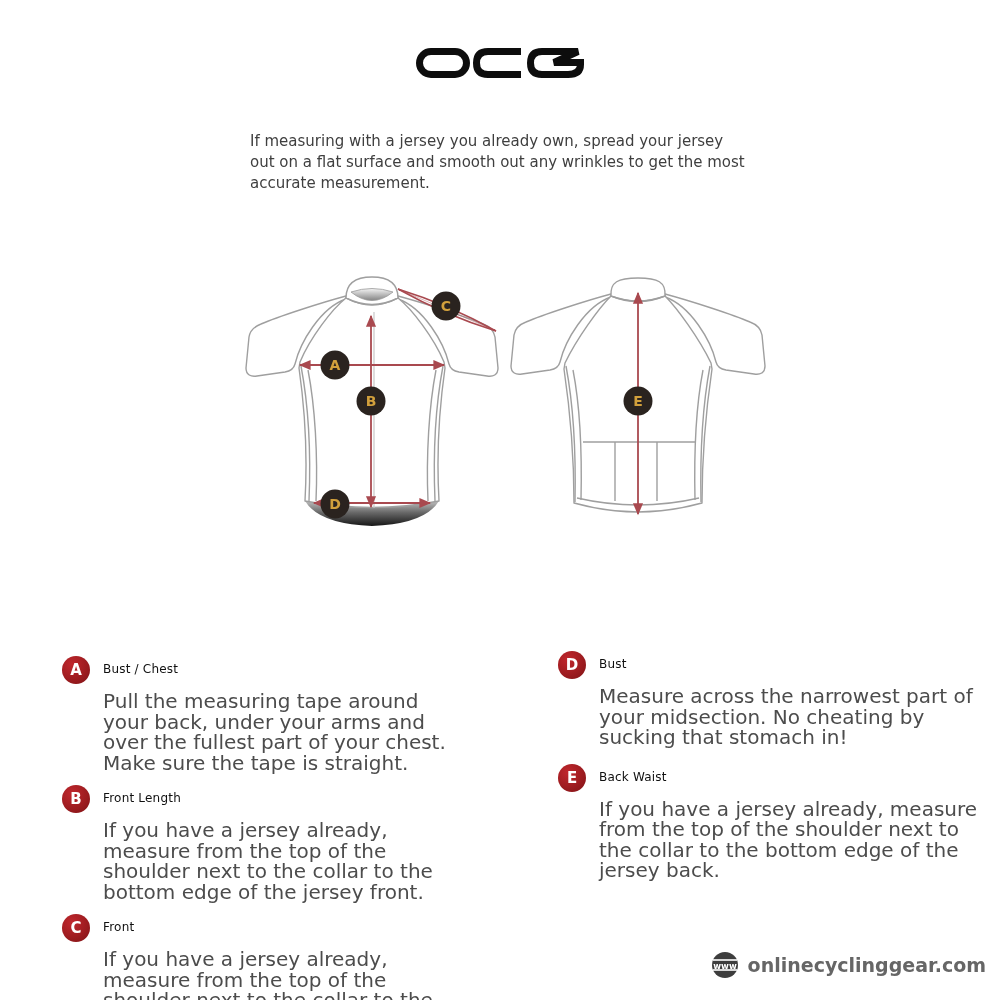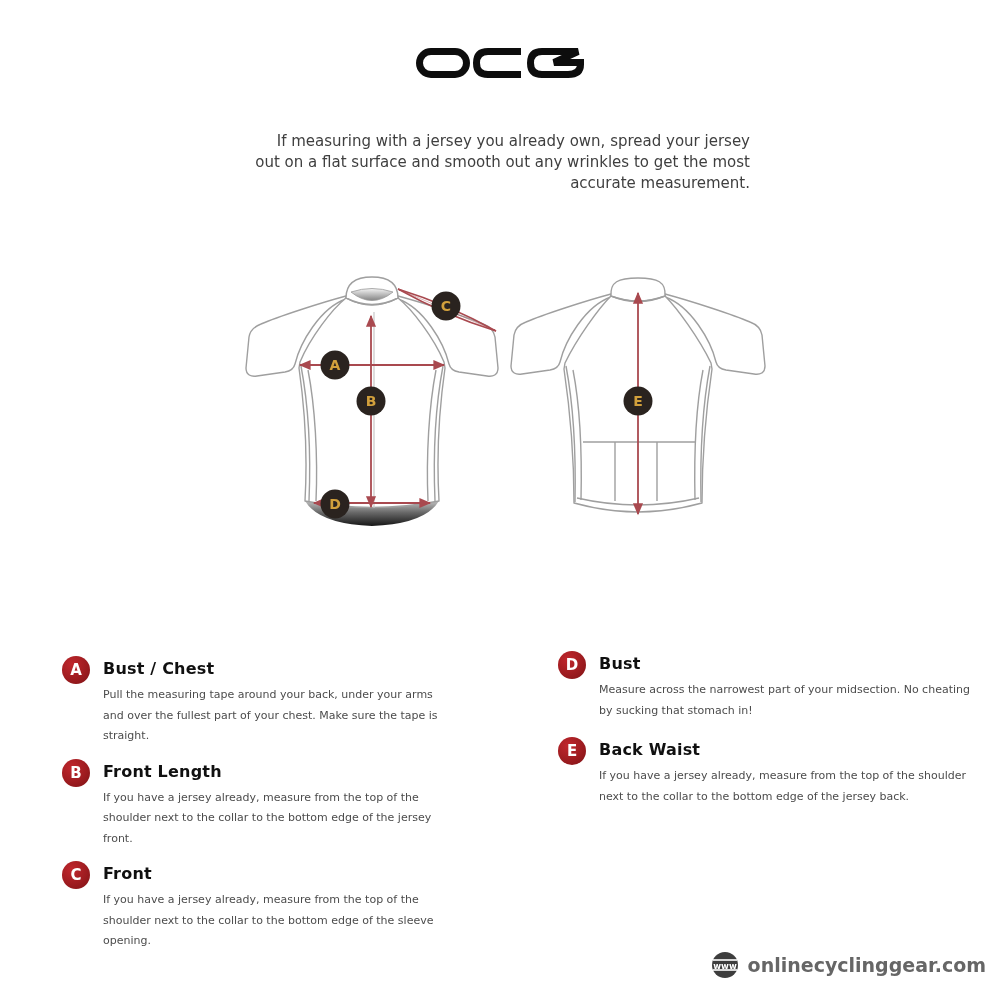--- a/index.html
+++ b/index.html
@@ -6,45 +6,45 @@
   .page {
     position:relative; width:1000px; height:1000px; background:#ffffff;
     margin:0 auto; overflow:hidden;
     font-family:"DejaVu Sans","Liberation Sans",sans-serif; color:#222;
   }
   
   .logo-wrap { position:absolute; top:46px; left:50%; transform:translateX(-50%); }
   
   .intro {
     position:absolute; top:116px; left:250px; width:500px;
-    text-align:right; font-size:15px; line-height:21px; color:#3f3f3f;
+    text-align:left; font-size:15px; line-height:21px; color:#3f3f3f;
   }
   
   .diagram { position:absolute; top:258px; left:215px; }
   
   .legend { position:absolute; }
   .legend-left  { top:656px; left:62px;  width:420px; }
   .legend-right { top:651px; left:558px; width:425px; }
   .m-item { display:flex; align-items:flex-start; }
   .legend-left  .m-item { margin-bottom:12px; }
   .legend-right .m-item { margin-bottom:16px; }
   .badge {
     flex:0 0 auto; width:28px; height:28px; border-radius:50%;
     background:radial-gradient(circle at 35% 30%, #c0272d 0%, #9e1c20 55%, #7e1215 100%);
     color:#ffffff; font-size:15px; font-weight:bold;
     display:flex; align-items:center; justify-content:center;
     margin-right:13px; margin-top:0px;
   }
   .m-body-wrap { flex:1 1 auto; }
   .m-title {
-    margin:0; font-size:16px; font-weight:bold; color:#101010;
+    margin:0; font-size:12px; font-weight:normal; color:#101010;
     line-height:26px; letter-spacing:0.2px;
   }
   .m-desc {
-    margin:3px 0 0 0; font-size:11px; line-height:20.5px; color:#4c4c4c;
+    margin:9px 0 0 0; font-size:20px; line-height:20.5px; color:#4c4c4c;
   }
   .legend-left  .m-desc { max-width:352px; }
   .legend-right .m-desc { max-width:390px; }
   
   .footer {
     position:absolute; top:950px; right:14px;
     display:flex; align-items:center; gap:8px;
   }
   .footer-text { font-size:19px; color:#666666;font-weight:bold; }
 </style>

